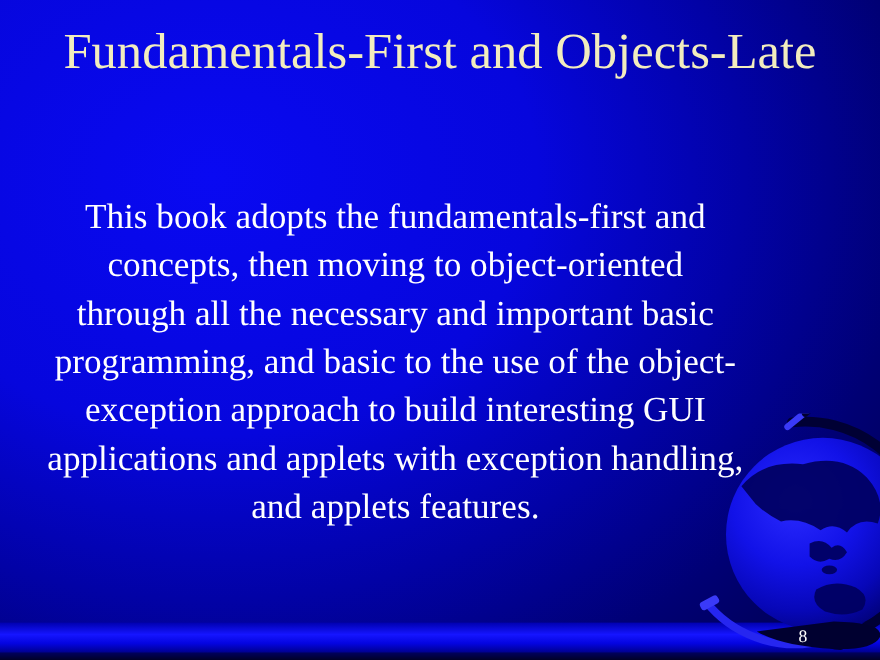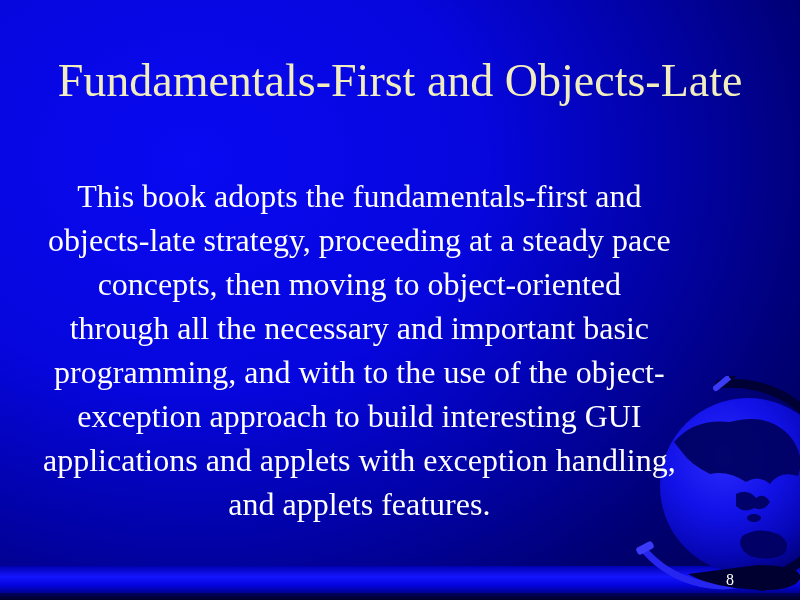--- a/index.html
+++ b/index.html
@@ -65,21 +65,21 @@
   .title-block {
     position: absolute;
     left: 0; top: 18px;
     width: 800px;
     text-align: center;
     color: var(--title_text);
     font-size: 46px;
     line-height: 58px;
     z-index: 5;
   }
-  .title-line { white-space: nowrap; margin-top: 34px; }
+  .title-line { white-space: nowrap; }
 
   .body-block {
     position: absolute;
     left: 43px; top: 174px;
     color: var(--body_text);
     font-size: 32px;
     line-height: 44px;
     z-index: 5;
     text-align: center;
   }
@@ -145,24 +145,23 @@
       <path d="M140,204 Q146,212 156,212" fill="none" stroke="#000030" stroke-width="6" stroke-linecap="round"></path>
     </svg>
   </div>
 
   <div class="title-block">
     <div class="title-line">Fundamentals-First and Objects-Late</div>
   </div>
 
   <div class="body-block">
     <div class="body-line">This book adopts the fundamentals-first and</div>
-    <div class="body-line">objects-late strategy, proceeding at a steady pace</div>
     <div class="body-line">concepts, then moving to object-oriented</div>
     <div class="body-line">through all the necessary and important basic</div>
-    <div class="body-line">programming, and with to the use of the object-</div>
+    <div class="body-line">programming, and basic to the use of the object-</div>
     <div class="body-line">exception approach to build interesting GUI</div>
     <div class="body-line">applications and applets with exception handling,</div>
     <div class="body-line">and applets features.</div>
   </div>
 
   <div class="page-number">8</div>
 
 </div>
 
 </body></html>

